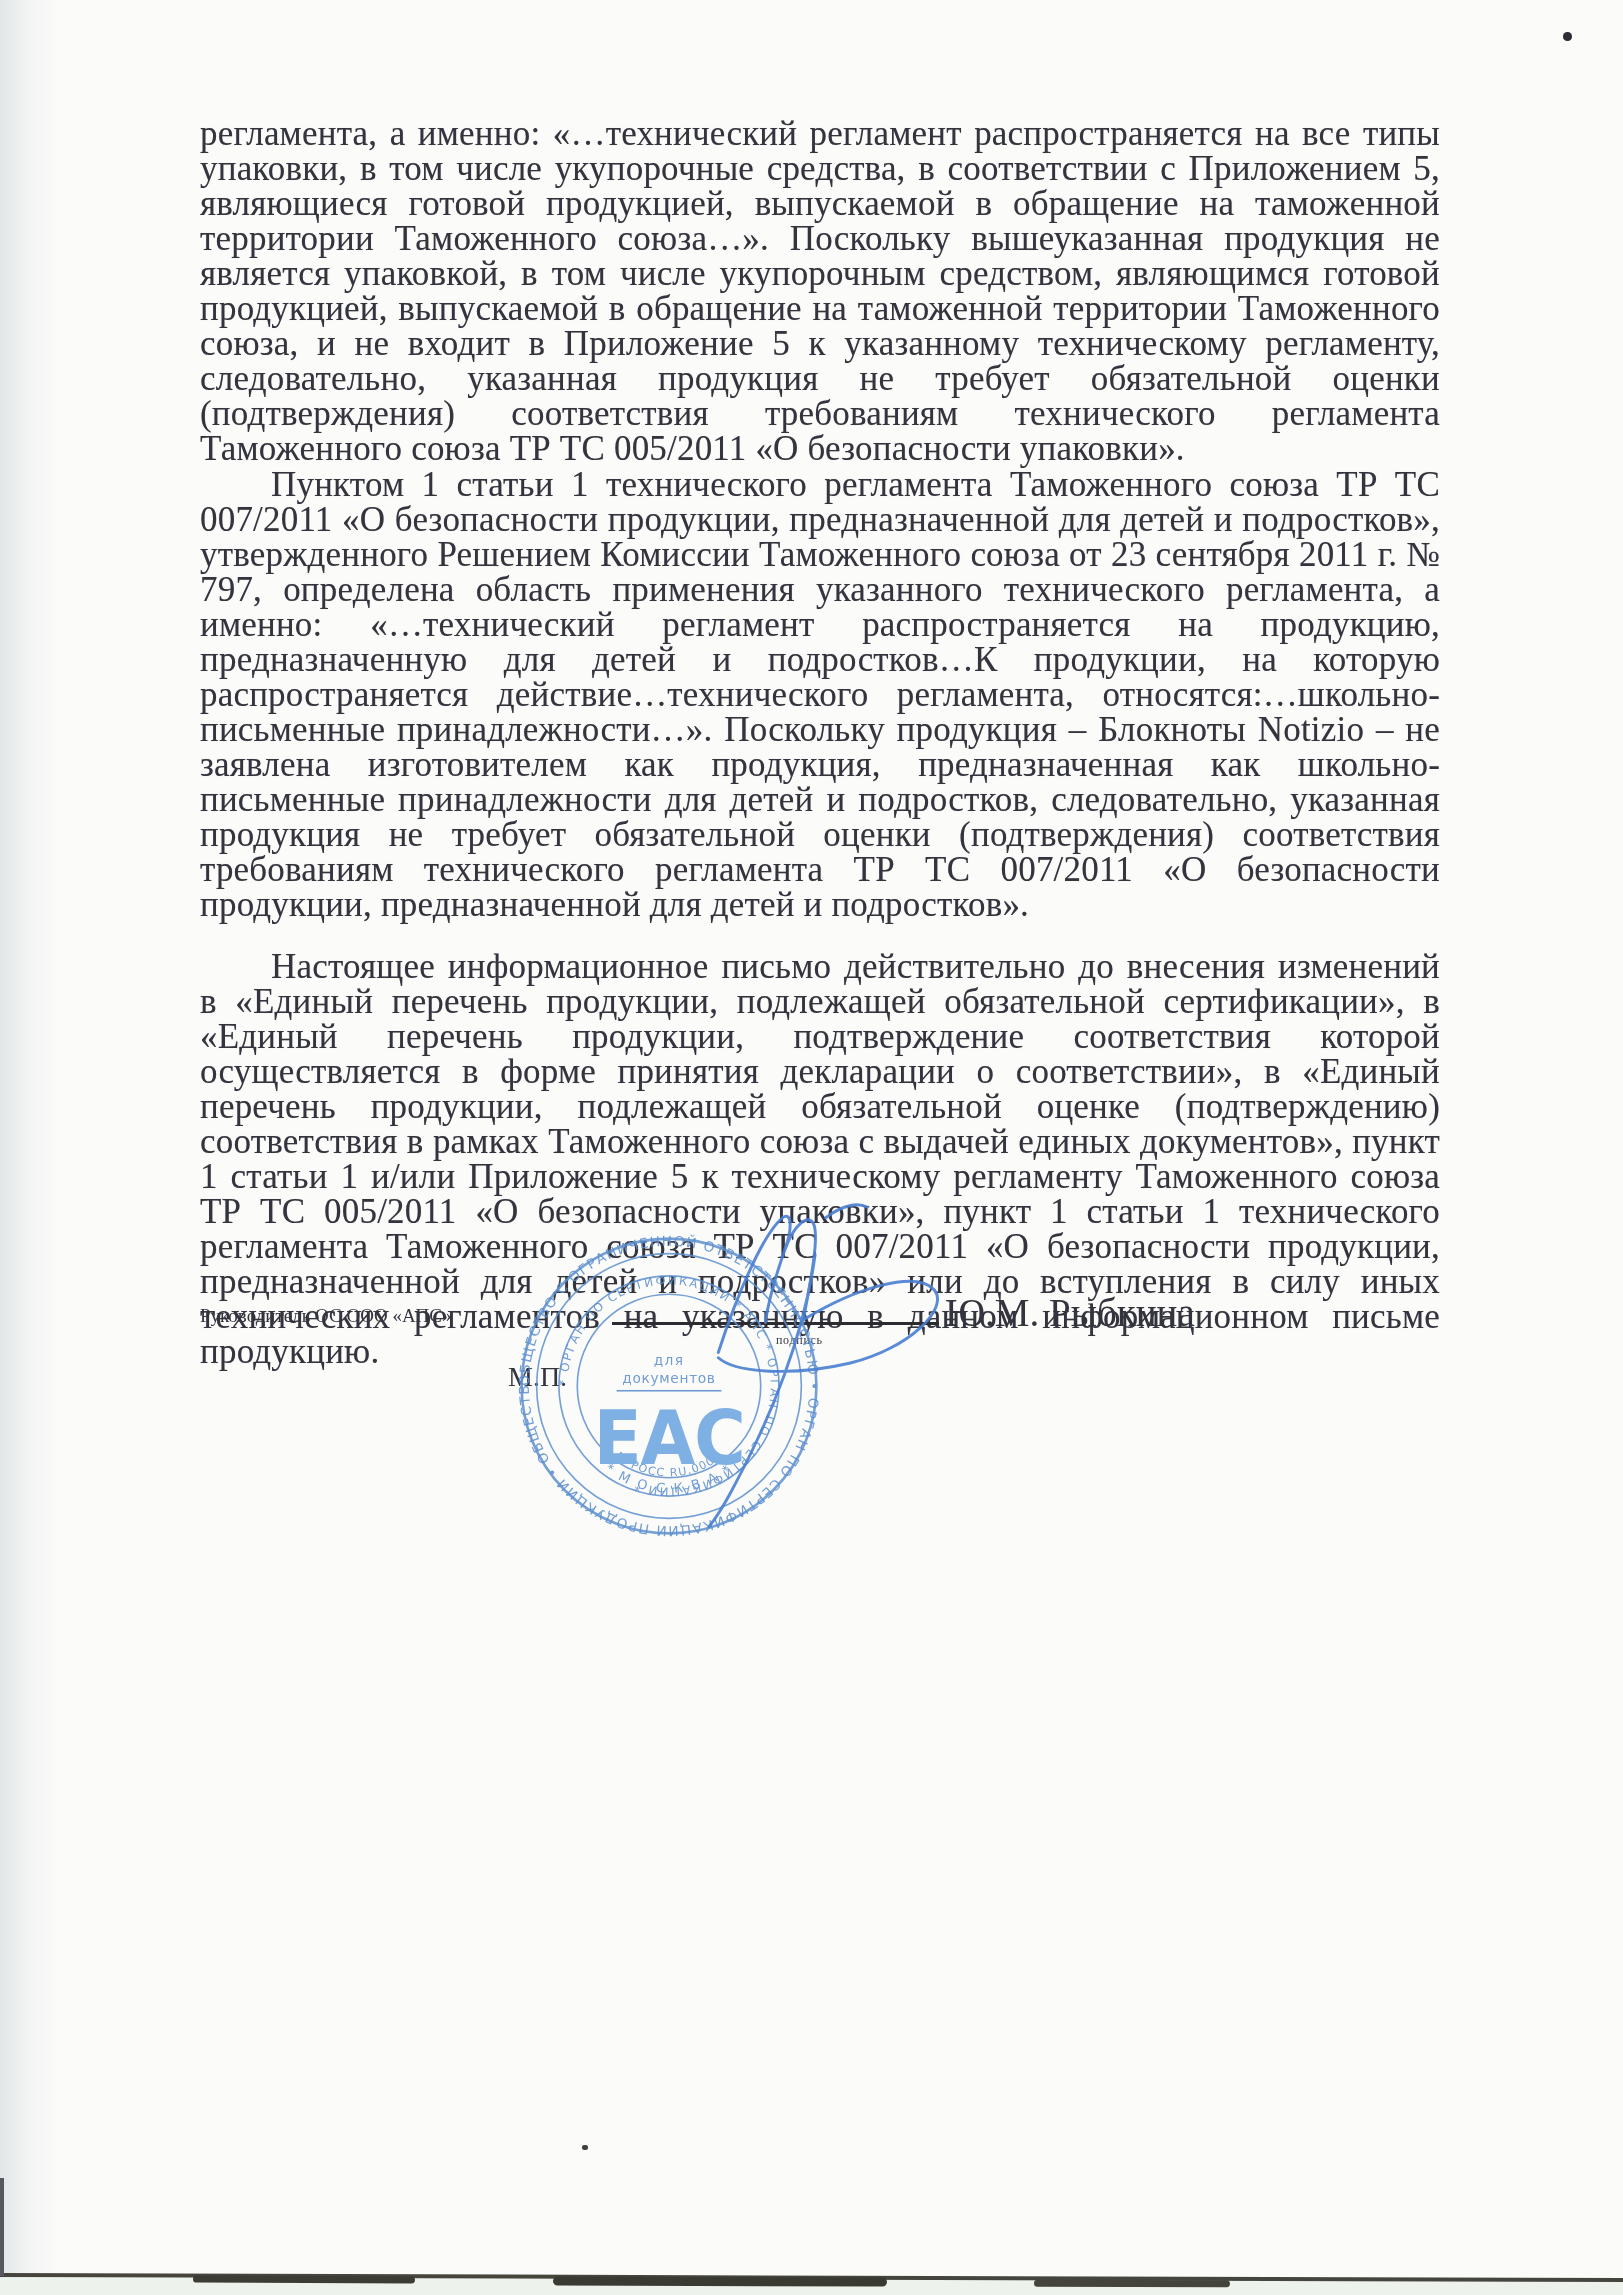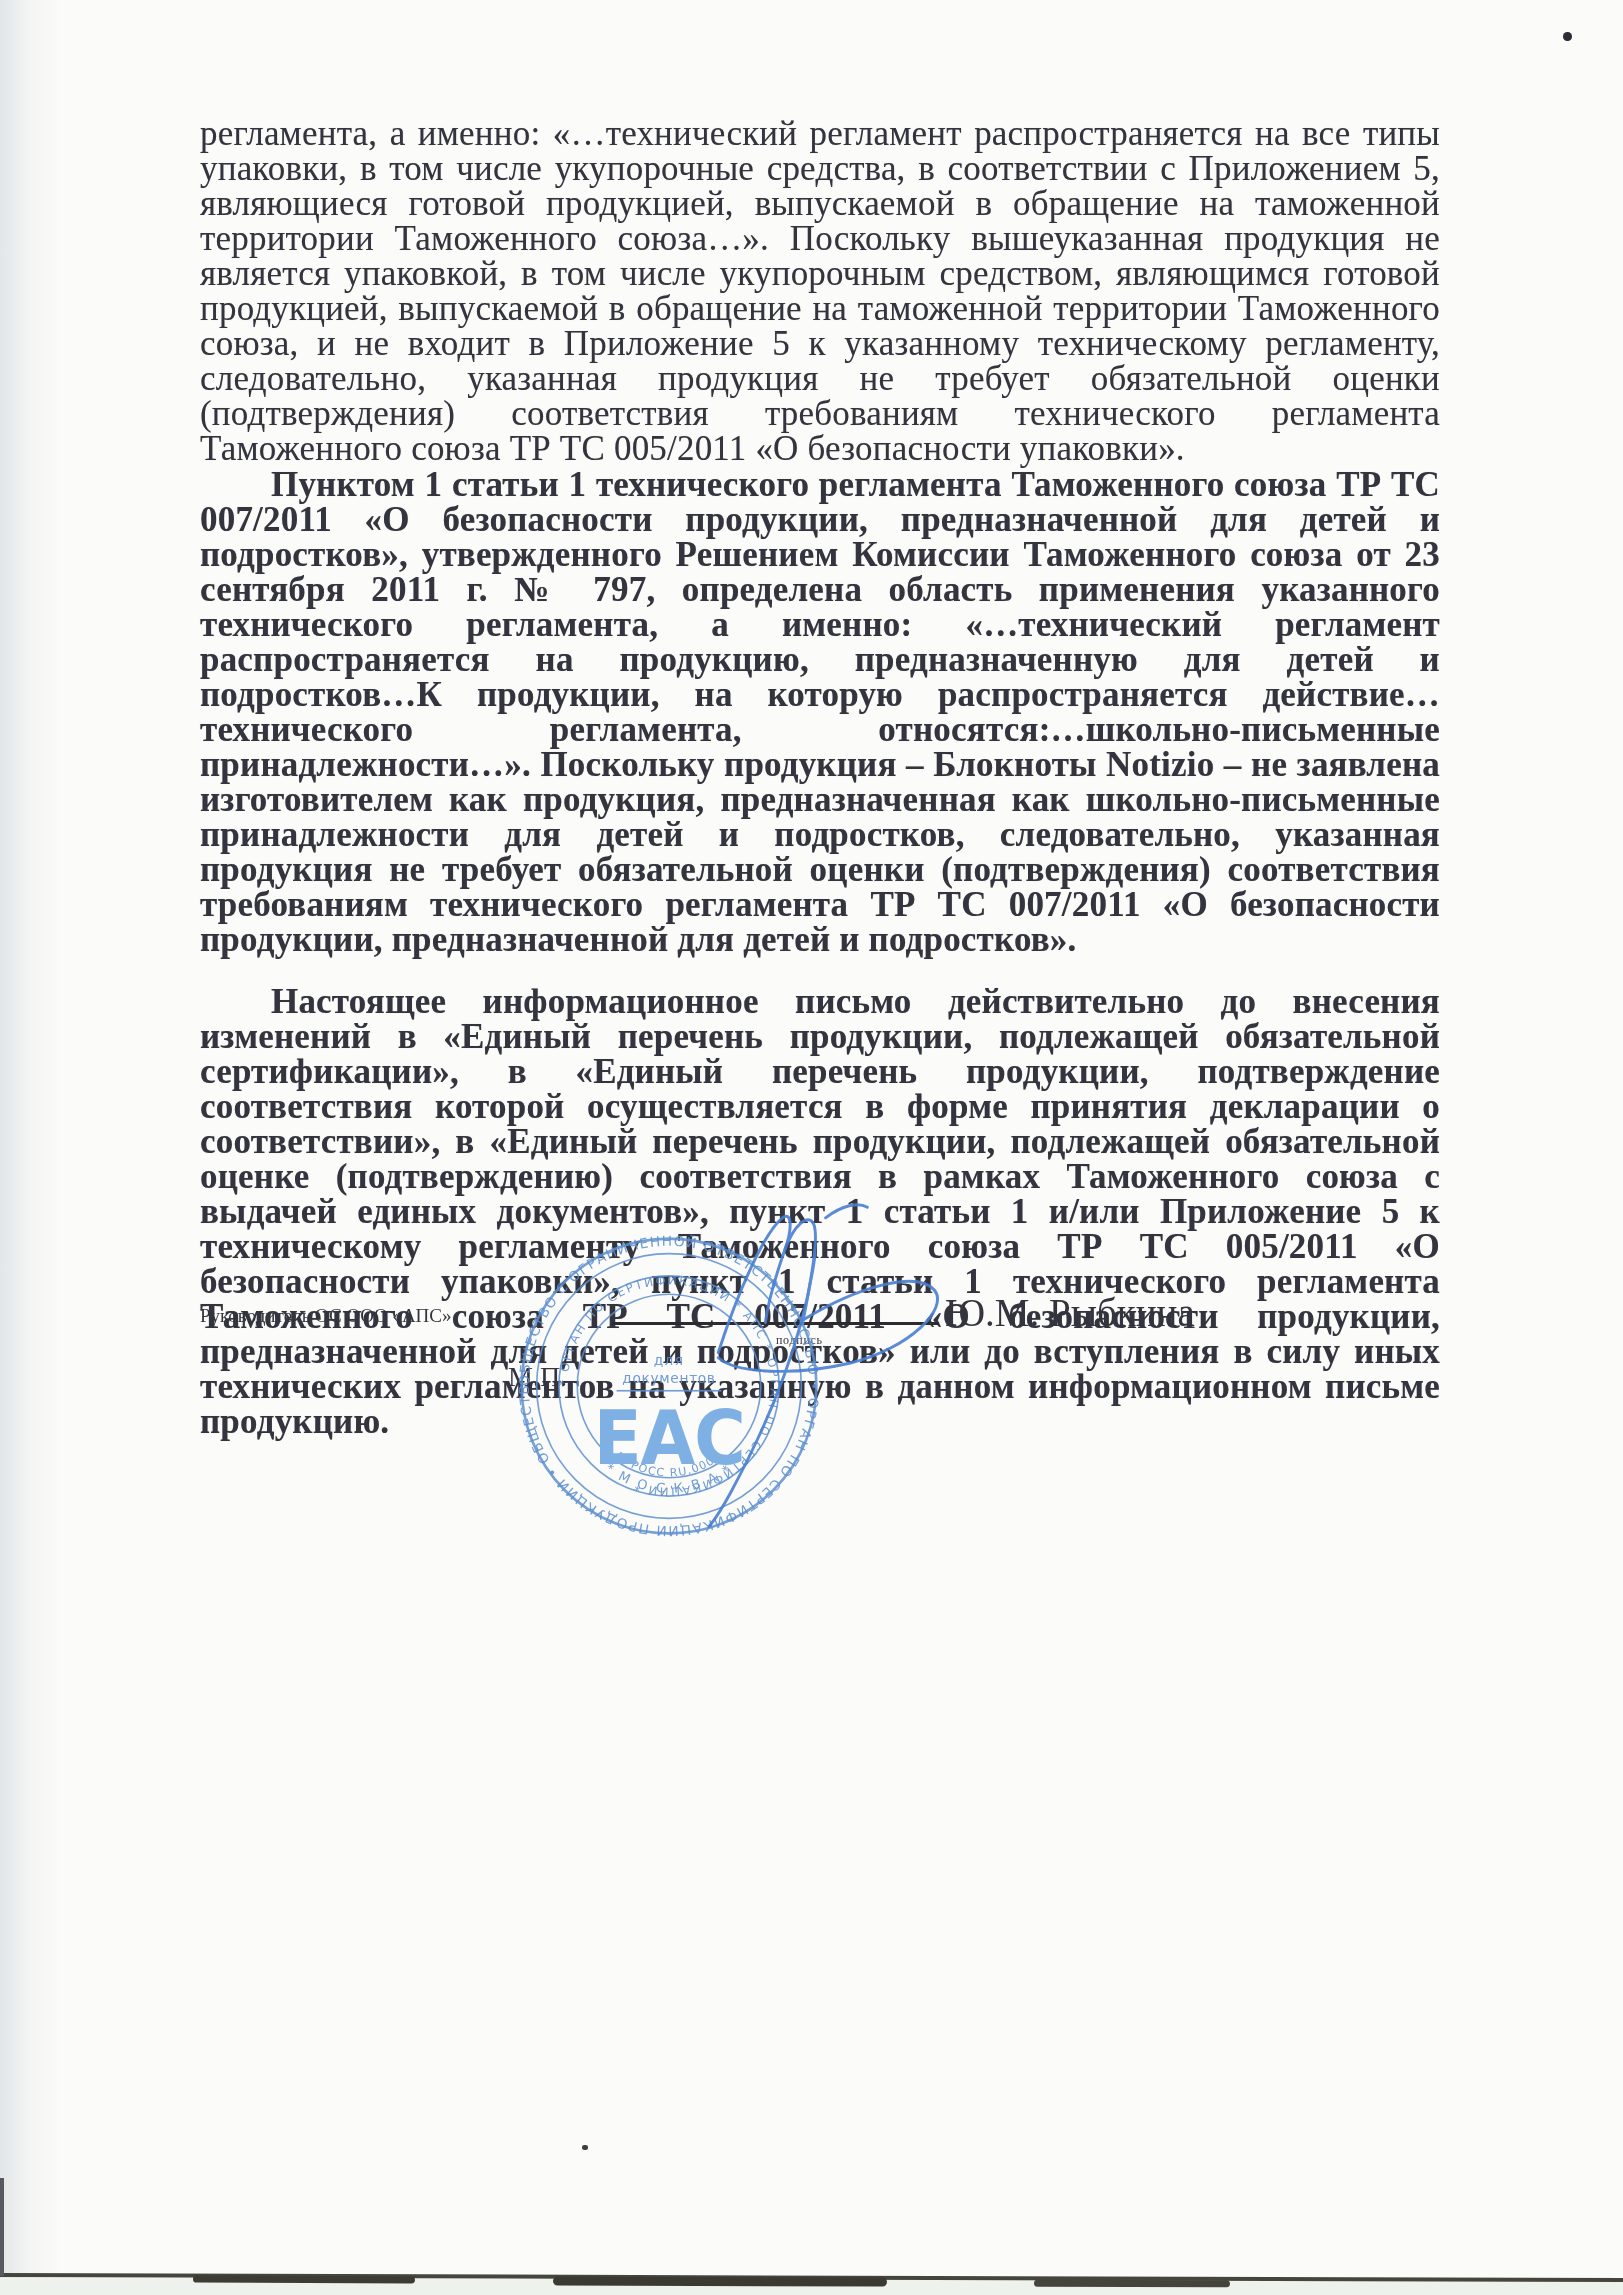--- a/index.html
+++ b/index.html
@@ -16,21 +16,21 @@
     pointer-events:none;
   }
   .content{
     position:absolute;left:200px;top:116px;width:1240px;
     font-size:35px;line-height:35px;letter-spacing:0.2px;
     text-align:justify;
     text-shadow:0 0 0.7px rgba(52,52,62,.35);
   }
   .para{margin:0;}
   .para.indent{text-indent:71px;}
-  .para + .para{margin-top:1.3px;font-weight:bold;}
+  .para + .para{margin-top:1.3px;}
   .para.gap{margin-top:27px;}
 
   .sig-role{position:absolute;left:200px;top:1293px;font-size:19px;white-space:nowrap;margin-top:12px;}
   .sig-line{position:absolute;left:612px;top:1322px;width:327px;height:2.6px;background:#2b2b30;}
   .sig-name{position:absolute;left:945px;top:1290px;font-size:39px;white-space:nowrap;}
   .sig-caption{position:absolute;left:776px;top:1333px;font-size:12px;letter-spacing:0.7px;}
   .seal-mark{position:absolute;left:508px;top:1361px;font-size:28px;}
 
   .stamp-svg{position:absolute;left:517px;top:1234px;}
   .ink-svg{position:absolute;left:0;top:0;}

